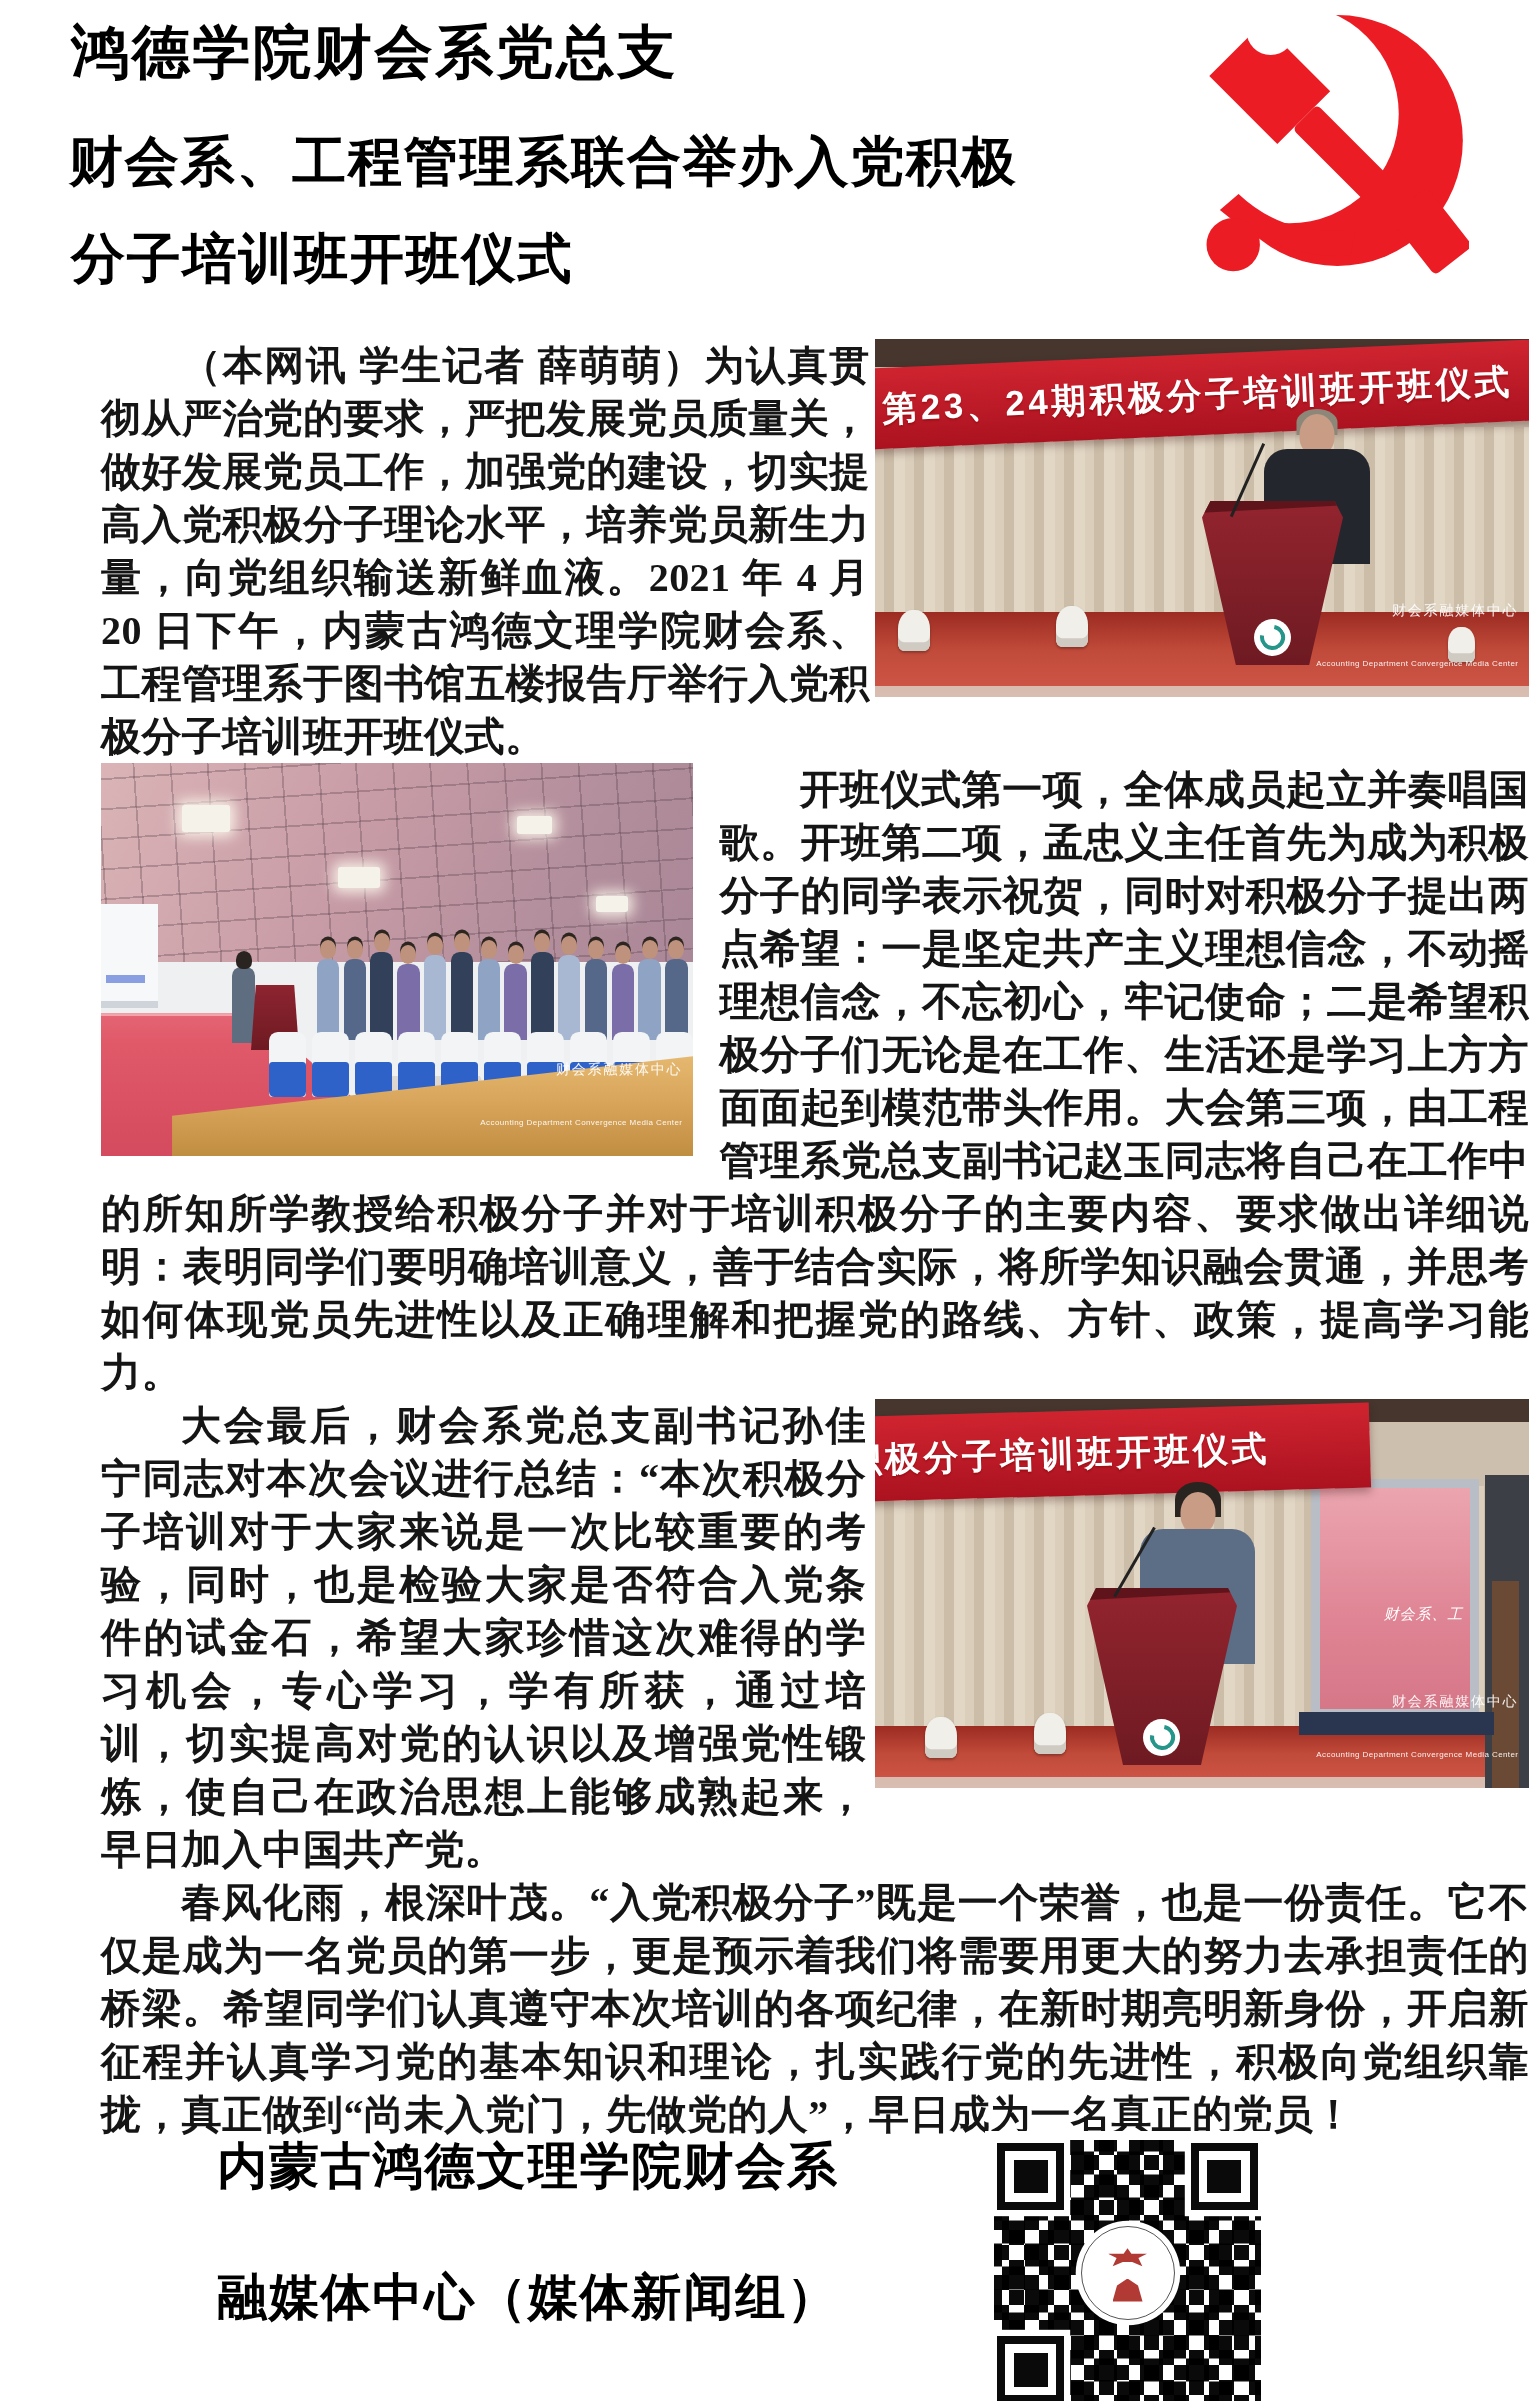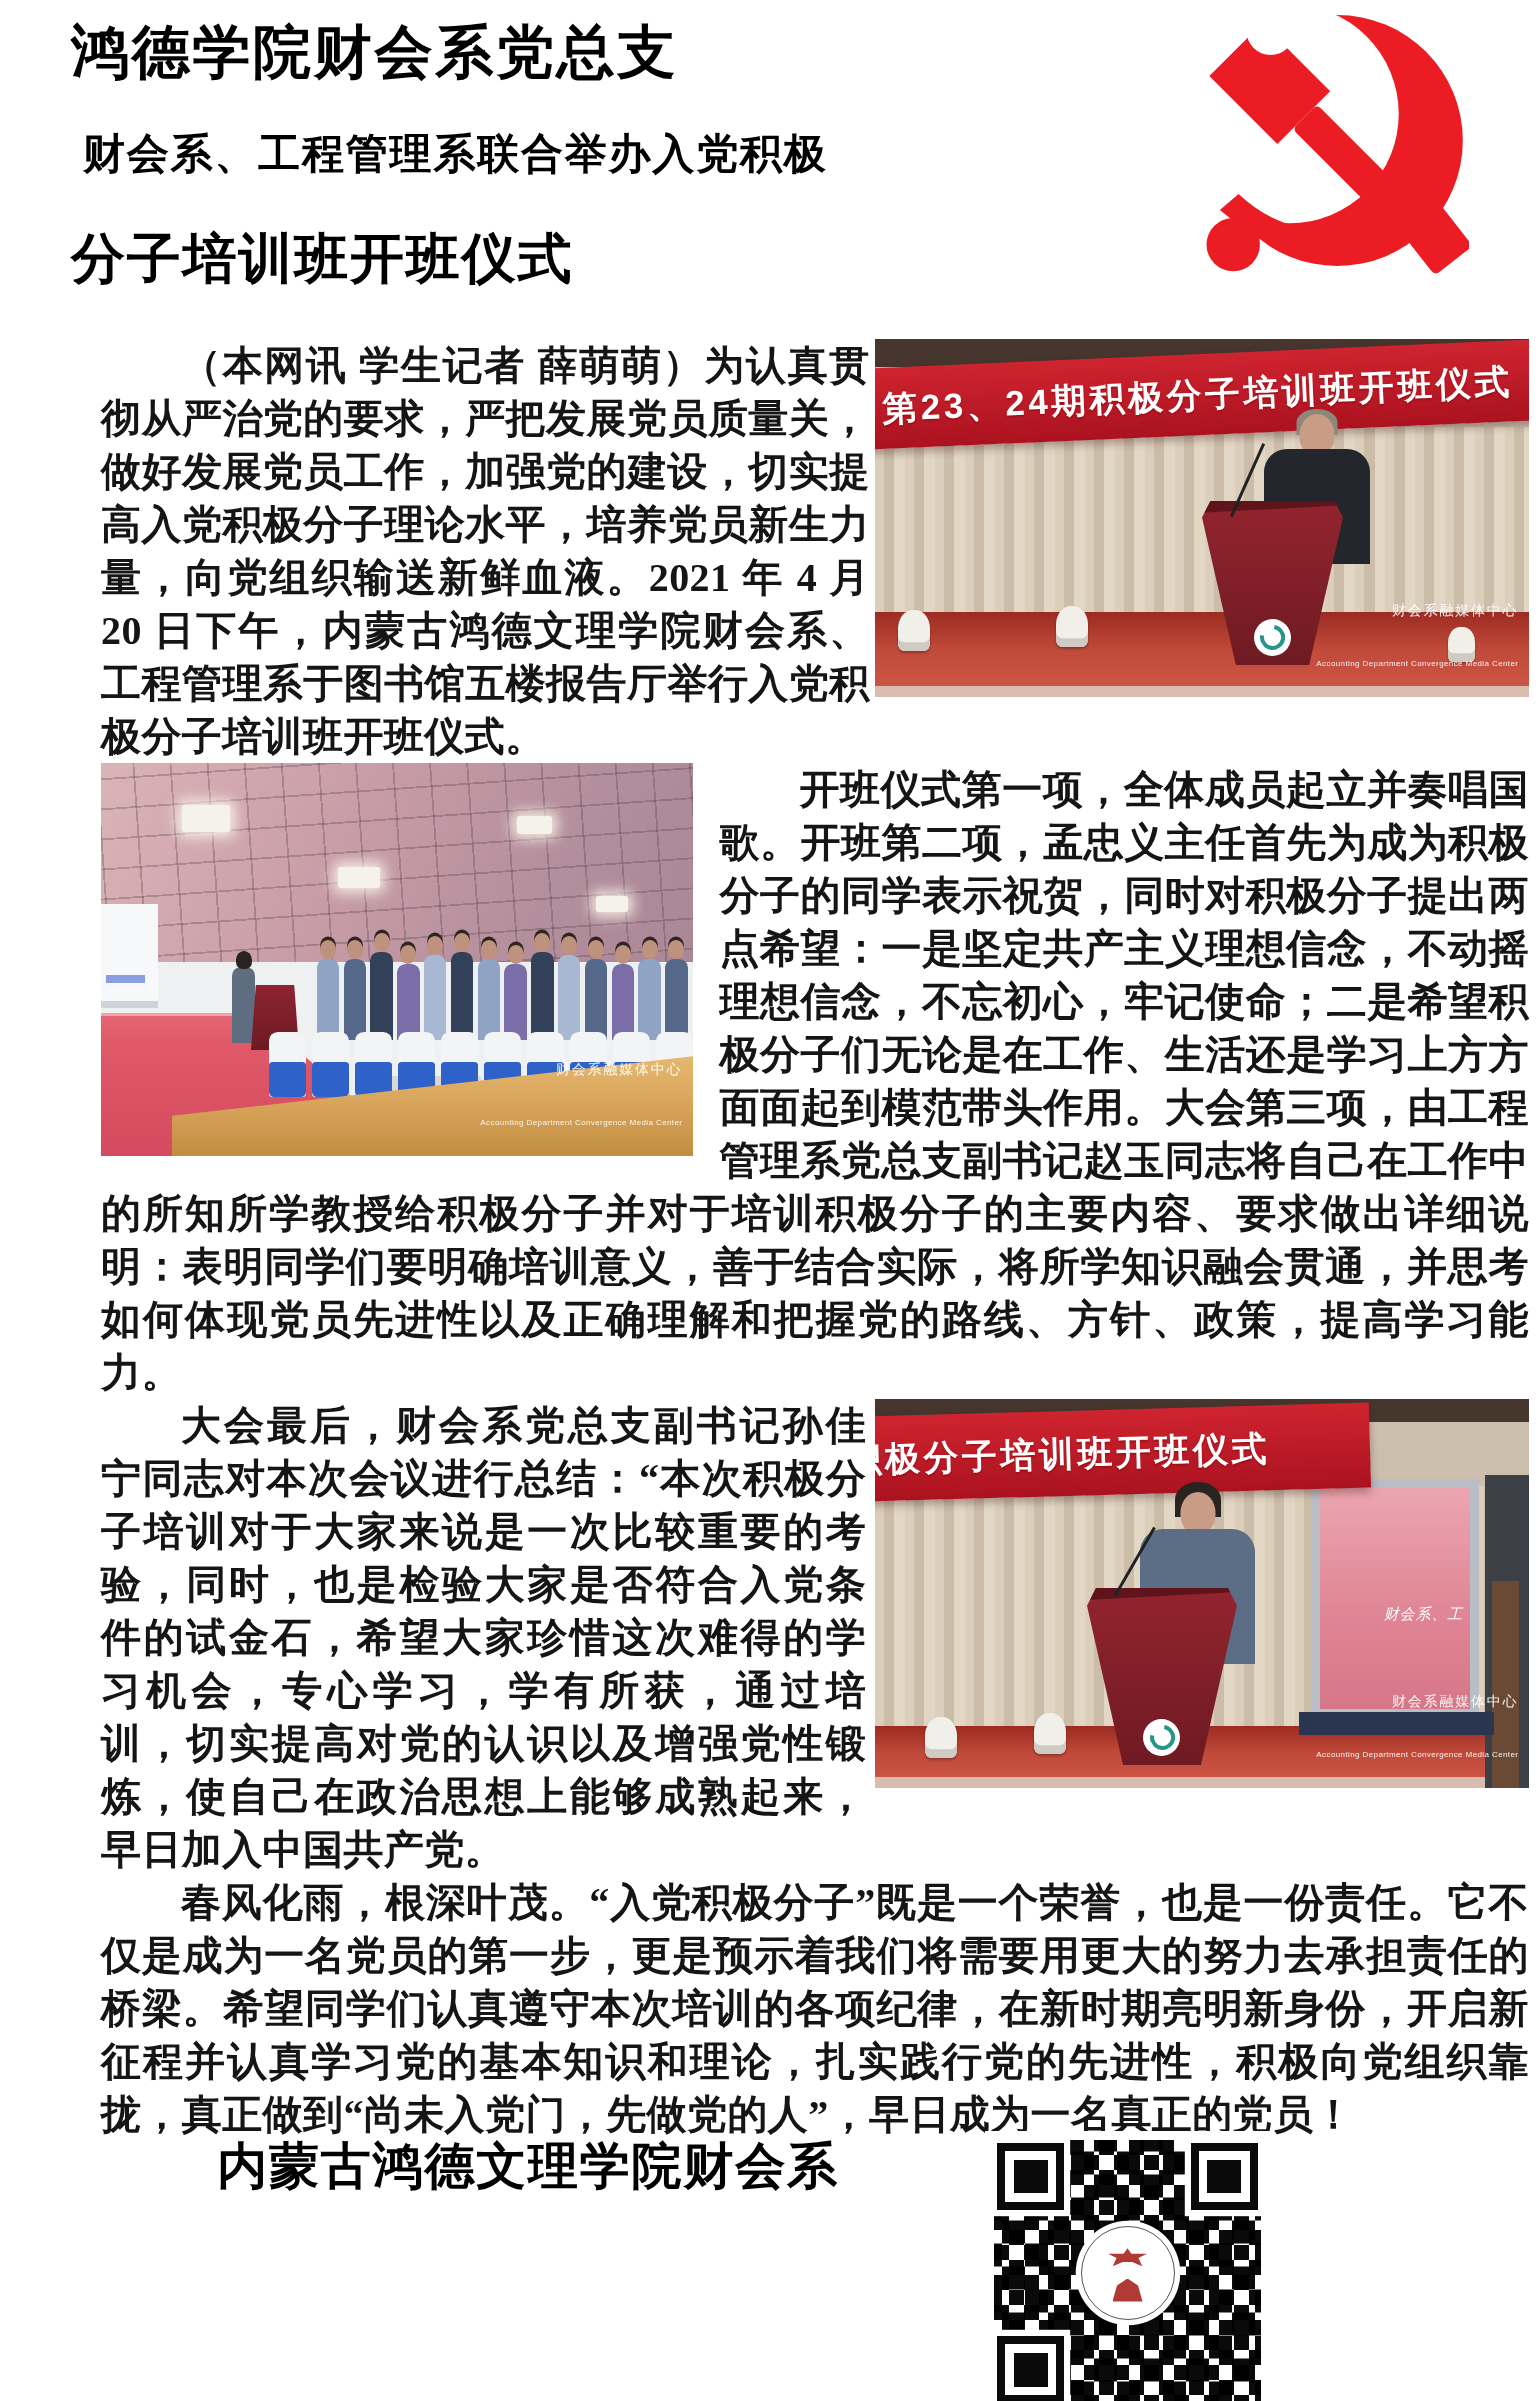--- a/index.html
+++ b/index.html
@@ -3,22 +3,22 @@
 <meta charset="utf-8">
 <style>
   html,body{margin:0;padding:0;background:#fff;}
   .page{position:relative;width:1539px;height:2401px;background:#fff;overflow:hidden;
         font-family:"Liberation Serif",serif;color:#151515;padding-left:30px;}
 
   
   .header{position:relative;height:339px;}
   .doc-title{position:absolute;left:41px;top:14px;font-family:"Liberation Sans",sans-serif;
              font-weight:bold;font-size:58px;letter-spacing:2.7px;color:#000;white-space:nowrap;}
-  .doc-sub1{position:absolute;left:53px;top:126px;font-family:"Liberation Sans",sans-serif;
-            font-weight:bold;font-size:42px;letter-spacing:1.8px;color:#000;white-space:nowrap;}
+  .doc-sub1{position:absolute;left:39px;top:126px;font-family:"Liberation Sans",sans-serif;
+            font-weight:bold;font-size:54px;letter-spacing:1.8px;color:#000;white-space:nowrap;}
   .doc-sub2{position:absolute;left:41px;top:223px;font-family:"Liberation Sans",sans-serif;
             font-weight:bold;font-size:54px;letter-spacing:1.8px;color:#000;white-space:nowrap;}
   .emblem{position:absolute;left:1165px;top:7px;width:274px;height:267px;}
 
   
   .article{margin:0 40px 0 71px;font-size:40px;line-height:53px;letter-spacing:0.4px;
            text-align:justify;}
   .article p{margin:0;text-indent:2em;font-weight:bold;}
 
   
@@ -284,20 +284,21 @@
       </div>
     </div>
 
     <p>大会最后，财会系党总支副书记孙佳宁同志对本次会议进行总结：“本次积极分子培训对于大家来说是一次比较重要的考验，同时，也是检验大家是否符合入党条件的试金石，希望大家珍惜这次难得的学习机会，专心学习，学有所获，通过培训，切实提高对党的认识以及增强党性锻炼，使自己在政治思想上能够成熟起来，早日加入中国共产党。</p>
     <p>春风化雨，根深叶茂。“入党积极分子”既是一个荣誉，也是一份责任。它不仅是成为一名党员的第一步，更是预示着我们将需要用更大的努力去承担责任的桥梁。希望同学们认真遵守本次培训的各项纪律，在新时期亮明新身份，开启新征程并认真学习党的基本知识和理论，扎实践行党的先进性，积极向党组织靠拢，真正做到“尚未入党门，先做党的人”，早日成为一名真正的党员！</p>
   </div>
 
   <div class="footer">
     <div class="footer-text">
       <div class="footer-line1">内蒙古鸿德文理学院财会系</div>
+      <div class="footer-line2">融媒体中心（媒体新闻组）</div>
     </div>
     <div class="qr">
       <div class="qr-mods"></div>
       <div class="qr-finder qr-f1"></div>
       <div class="qr-finder qr-f2"></div>
       <div class="qr-finder qr-f3"></div>
       <div class="qr-logo"></div>
     </div>
   </div>
 

